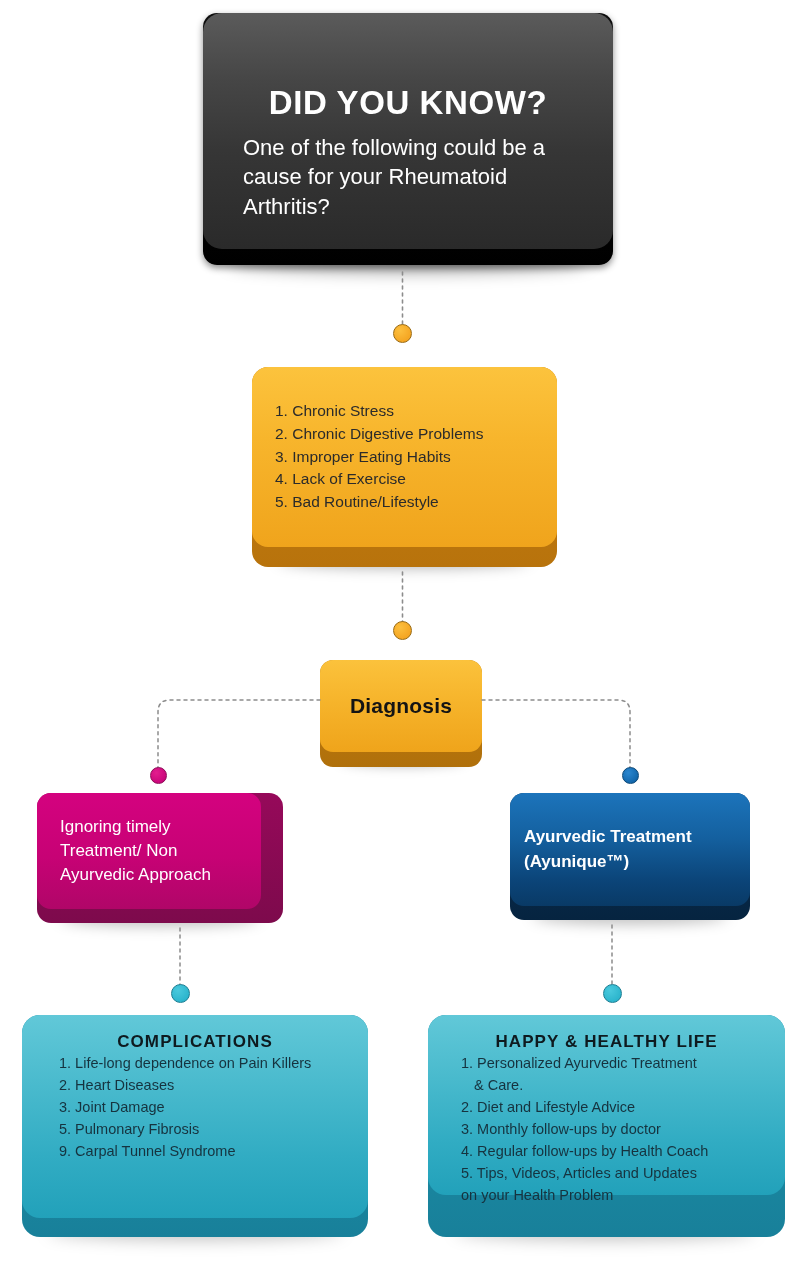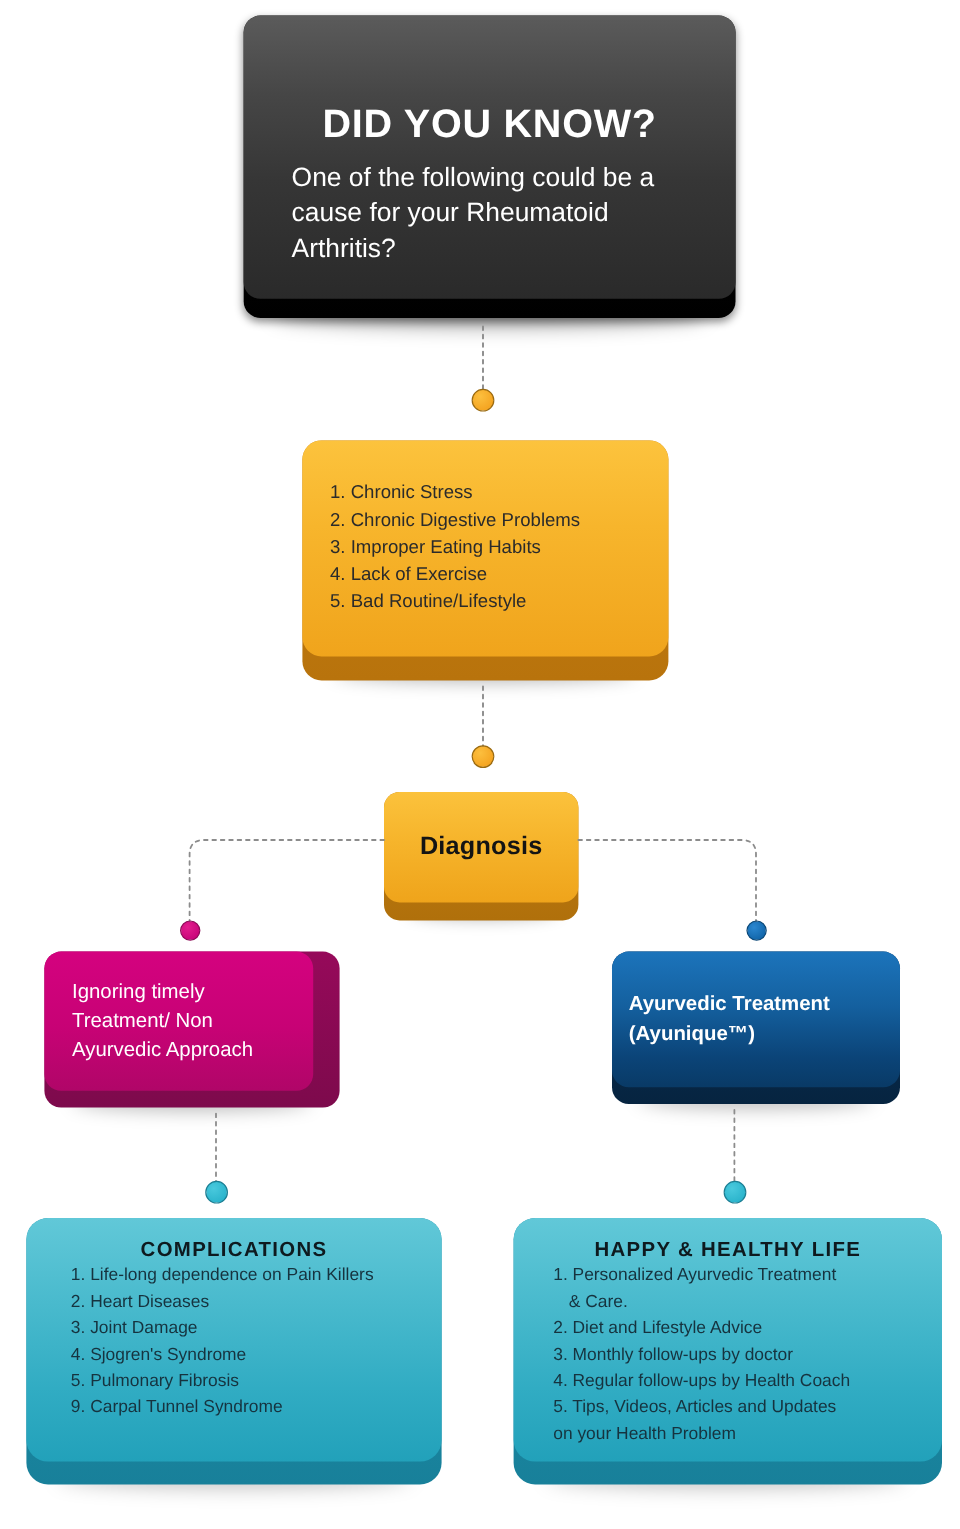--- a/index.html
+++ b/index.html
@@ -53,20 +53,21 @@
   }
   #hdr-base {
     left: 203px; top: 13px; width: 410px; height: 252px;
     background: linear-gradient(180deg, #0d0d0d 0%, #000000 100%);
     box-shadow: 0 3px 7px rgba(0,0,0,0.45);
   }
   #hdr-face {
     left: 203px; top: 13px; width: 410px; height: 236px;
     background: linear-gradient(180deg, #5b5b5b 0%, #464646 28%, #363636 58%, #2a2a2a 100%);
     padding: 0 26px;
+    border-radius: 19px;
   }
   #hdr-title {
     color: #ffffff;
     font-size: 33px;
     font-weight: bold;
     letter-spacing: 0.6px;
     margin-top: 44px;
     line-height: 1.1;
   }
   #hdr-sub {
@@ -196,21 +197,21 @@
     left: 455px; top: 1222px; width: 300px; height: 18px;
     background: rgba(0,0,0,0.24);
     filter: blur(8px);
   }
   #happy-base {
     left: 428px; top: 1015px; width: 357px; height: 222px;
     background: linear-gradient(180deg, #1e93ab 0%, #18809a 100%);
     border-radius: 18px;
   }
   #happy-face {
-    left: 428px; top: 1015px; width: 357px; height: 203px;
+    left: 428px; top: 1015px; width: 357px; height: 180px;
     background: linear-gradient(180deg, #61c8d8 0%, #49bacd 35%, #31acc3 70%, #22a1ba 100%);
     border-radius: 18px;
     justify-content: flex-start;
     padding: 17px 12px 0 12px;
   }
   .teal-title {
     color: #0e1a1f;
     font-size: 17px;
     font-weight: bold;
     letter-spacing: 1.1px;
@@ -342,21 +343,20 @@
   <div class="dot dot-teal" style="left:603px; top:984px;"></div>
 
   <div class="softshadow" id="comp-shadow"></div>
   <div class="base" id="comp-base"></div>
   <div class="face" id="comp-face">
     <div class="teal-title">COMPLICATIONS</div>
     <div class="teal-list" id="comp-list">
       <div class="teal-item">1. Life-long dependence on Pain Killers</div>
       <div class="teal-item">2. Heart Diseases</div>
       <div class="teal-item">3. Joint Damage</div>
-      <div class="teal-item">4. Sjogren's Syndrome</div>
       <div class="teal-item">5. Pulmonary Fibrosis</div>
       <div class="teal-item">9. Carpal Tunnel Syndrome</div>
     </div>
   </div>
 
   <div class="softshadow" id="happy-shadow"></div>
   <div class="base" id="happy-base"></div>
   <div class="face" id="happy-face">
     <div class="teal-title">HAPPY &amp; HEALTHY LIFE</div>
     <div class="teal-list" id="happy-list">

